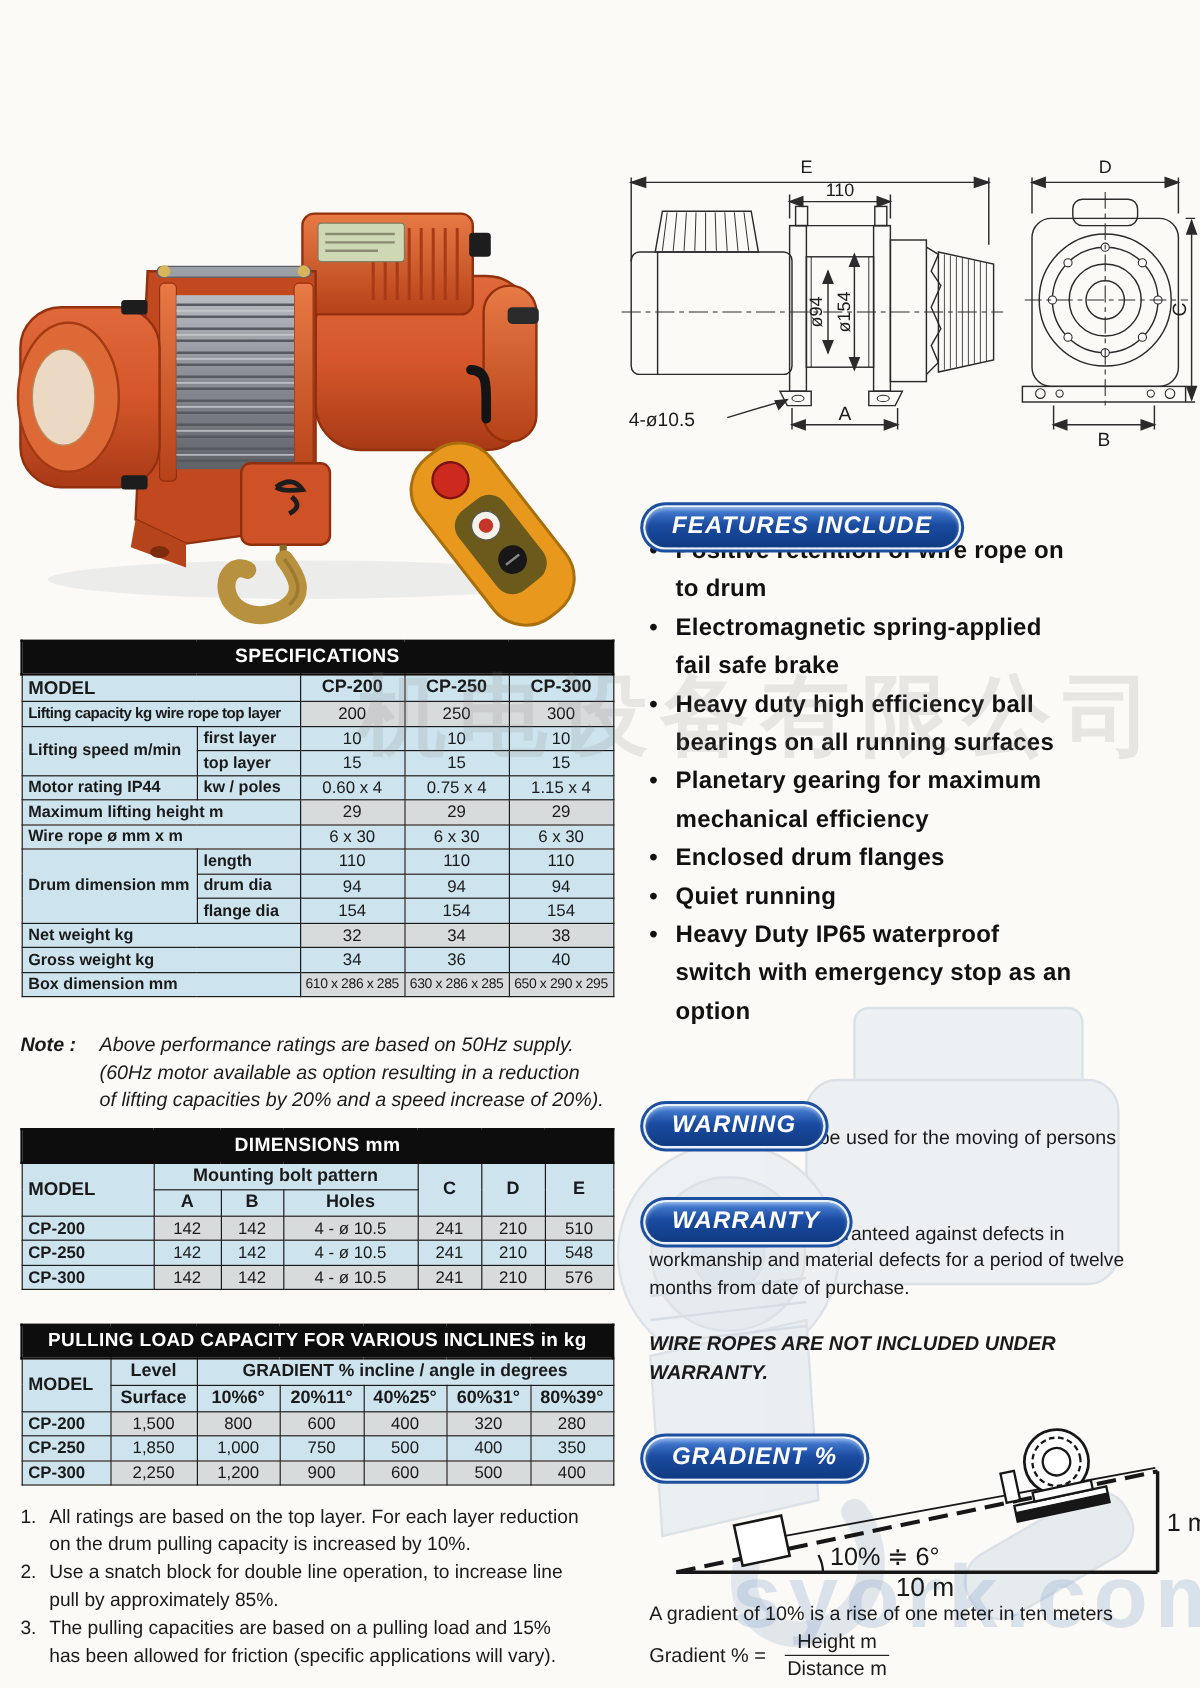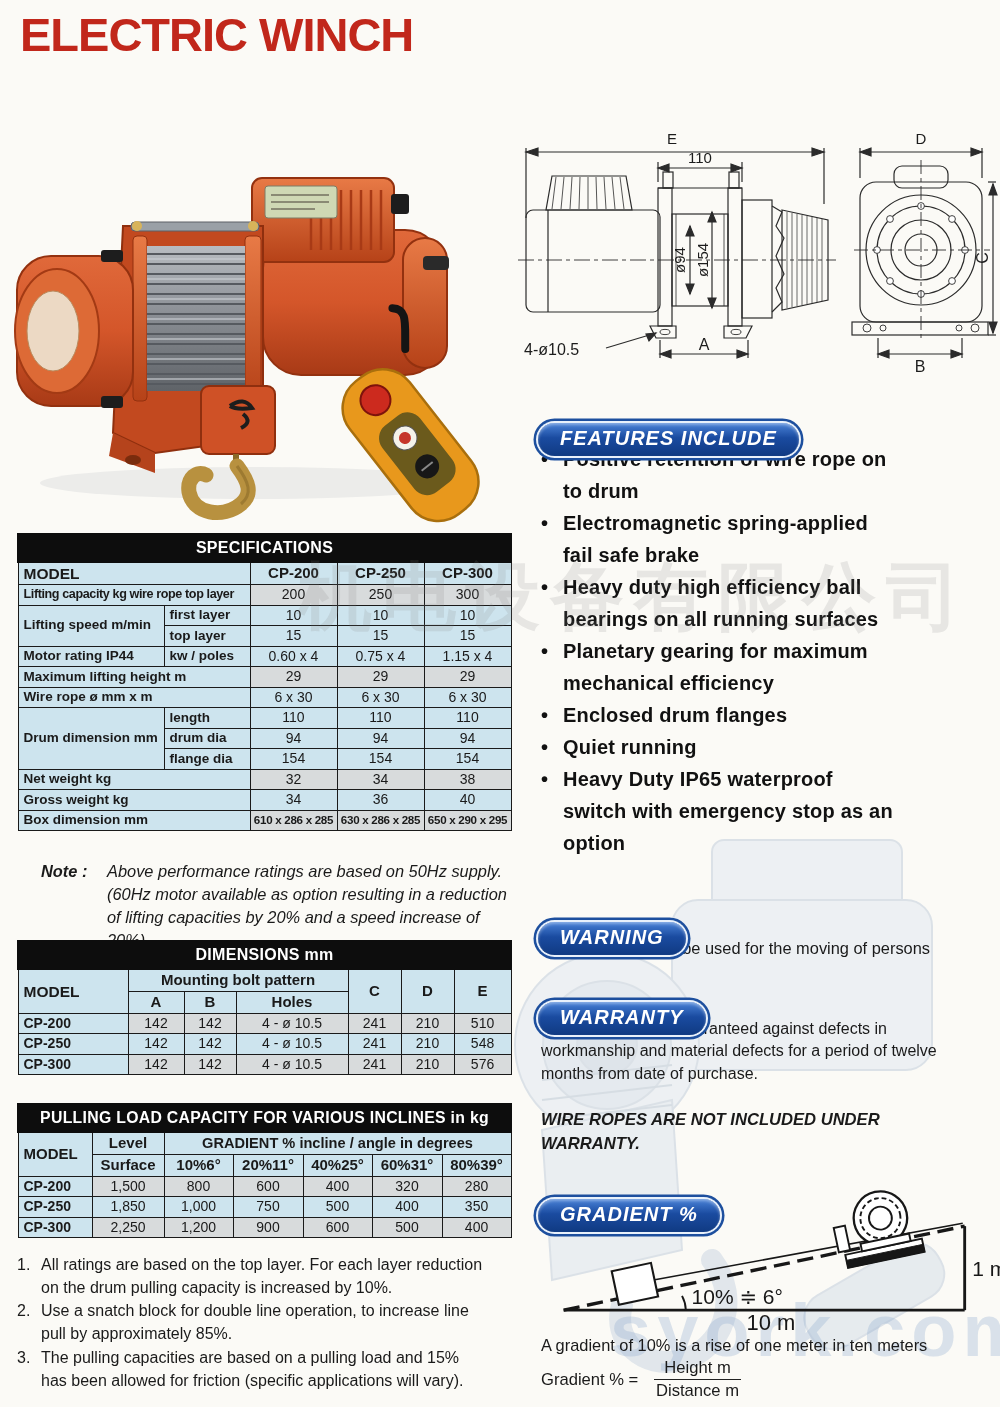--- a/index.html
+++ b/index.html
@@ -25,26 +25,26 @@
   table{border-collapse:collapse;table-layout:fixed;width:493px;}
   td{border:1.5px solid #1a1a1a;padding:1px 5px;line-height:1.25;overflow:hidden;}
   .bar{background:#0d0d0d;color:#fff;font-weight:bold;text-align:center;font-size:16px;
        letter-spacing:.3px;height:24px;border:2px solid #0d0d0d;}
   .hdr{background:#cde4ee;font-weight:bold;text-align:center;font-size:15px;}
   .lbl{background:#cde4ee;font-weight:bold;font-size:13.5px;text-align:left;white-space:nowrap;}
   .sub{background:#cde4ee;font-weight:bold;font-size:13.5px;text-align:left;white-space:nowrap;}
   .val{text-align:center;font-size:14px;background:#cde4ee;}
   .gray{background:#d8dbdc;text-align:center;}
   .small-label{font-size:12.6px;letter-spacing:-.4px;}
-  .tight{font-size:11.6px;letter-spacing:-.3px;white-space:nowrap;padding:1px 1px;font-weight:bold;}
+  .tight{font-size:11.6px;letter-spacing:-.3px;white-space:nowrap;padding:1px 1px;}
   .mdl{font-weight:bold;font-size:14px;text-align:left;background:#cde4ee;}
   
   .note{position:absolute;left:17px;top:860px;width:502px;display:flex;font-style:italic;
         font-size:16.4px;line-height:1.4;z-index:2;}
-  .note .nlabel{font-weight:bold;width:66px;flex:none;margin-left:24px;}
+  .note .nlabel{font-weight:bold;width:66px;flex:none;}
   .note .ntext{white-space:pre-line;}
   .footnotes{position:absolute;left:17px;top:1254px;width:500px;font-size:16px;
         line-height:1.42;z-index:2;}
   .fnote{display:flex;margin-bottom:1px;}
   .fnote .fnum{width:24px;flex:none;}
   .fnote .ftext{white-space:pre-line;}
   
   .features{position:absolute;left:541px;top:443px;width:456px;z-index:2;}
   .feat{display:flex;font-weight:bold;font-size:20px;line-height:1.6;letter-spacing:.2px;color:#111;}
   .feat .bullet{width:22px;flex:none;}
@@ -87,21 +87,20 @@
       <line x1="30" y1="250" x2="160" y2="235" stroke="#b9c6d5"></line>
       <line x1="30" y1="270" x2="160" y2="255" stroke="#b9c6d5"></line>
       <line x1="30" y1="290" x2="160" y2="275" stroke="#b9c6d5"></line>
     </g>
   </svg>
 
   <div class="wm-cn">机电设备有限公司</div>
   <div class="wm-site">syork.com</div>
 
   <div class="title">
-    <div>ELECTRIC WINCH</div>
   </div>
 
   <svg class="photo" width="500" height="390" viewBox="0 0 500 390">
     <defs>
       <linearGradient id="orng" x1="0" y1="0" x2="0" y2="1">
         <stop offset="0" stop-color="#e0693a"></stop>
           <stop offset=".5" stop-color="#d4562a"></stop>
           <stop offset="1" stop-color="#a83a16"></stop>
       </linearGradient>
       <linearGradient id="orng2" x1="0" y1="0" x2="0" y2="1">

